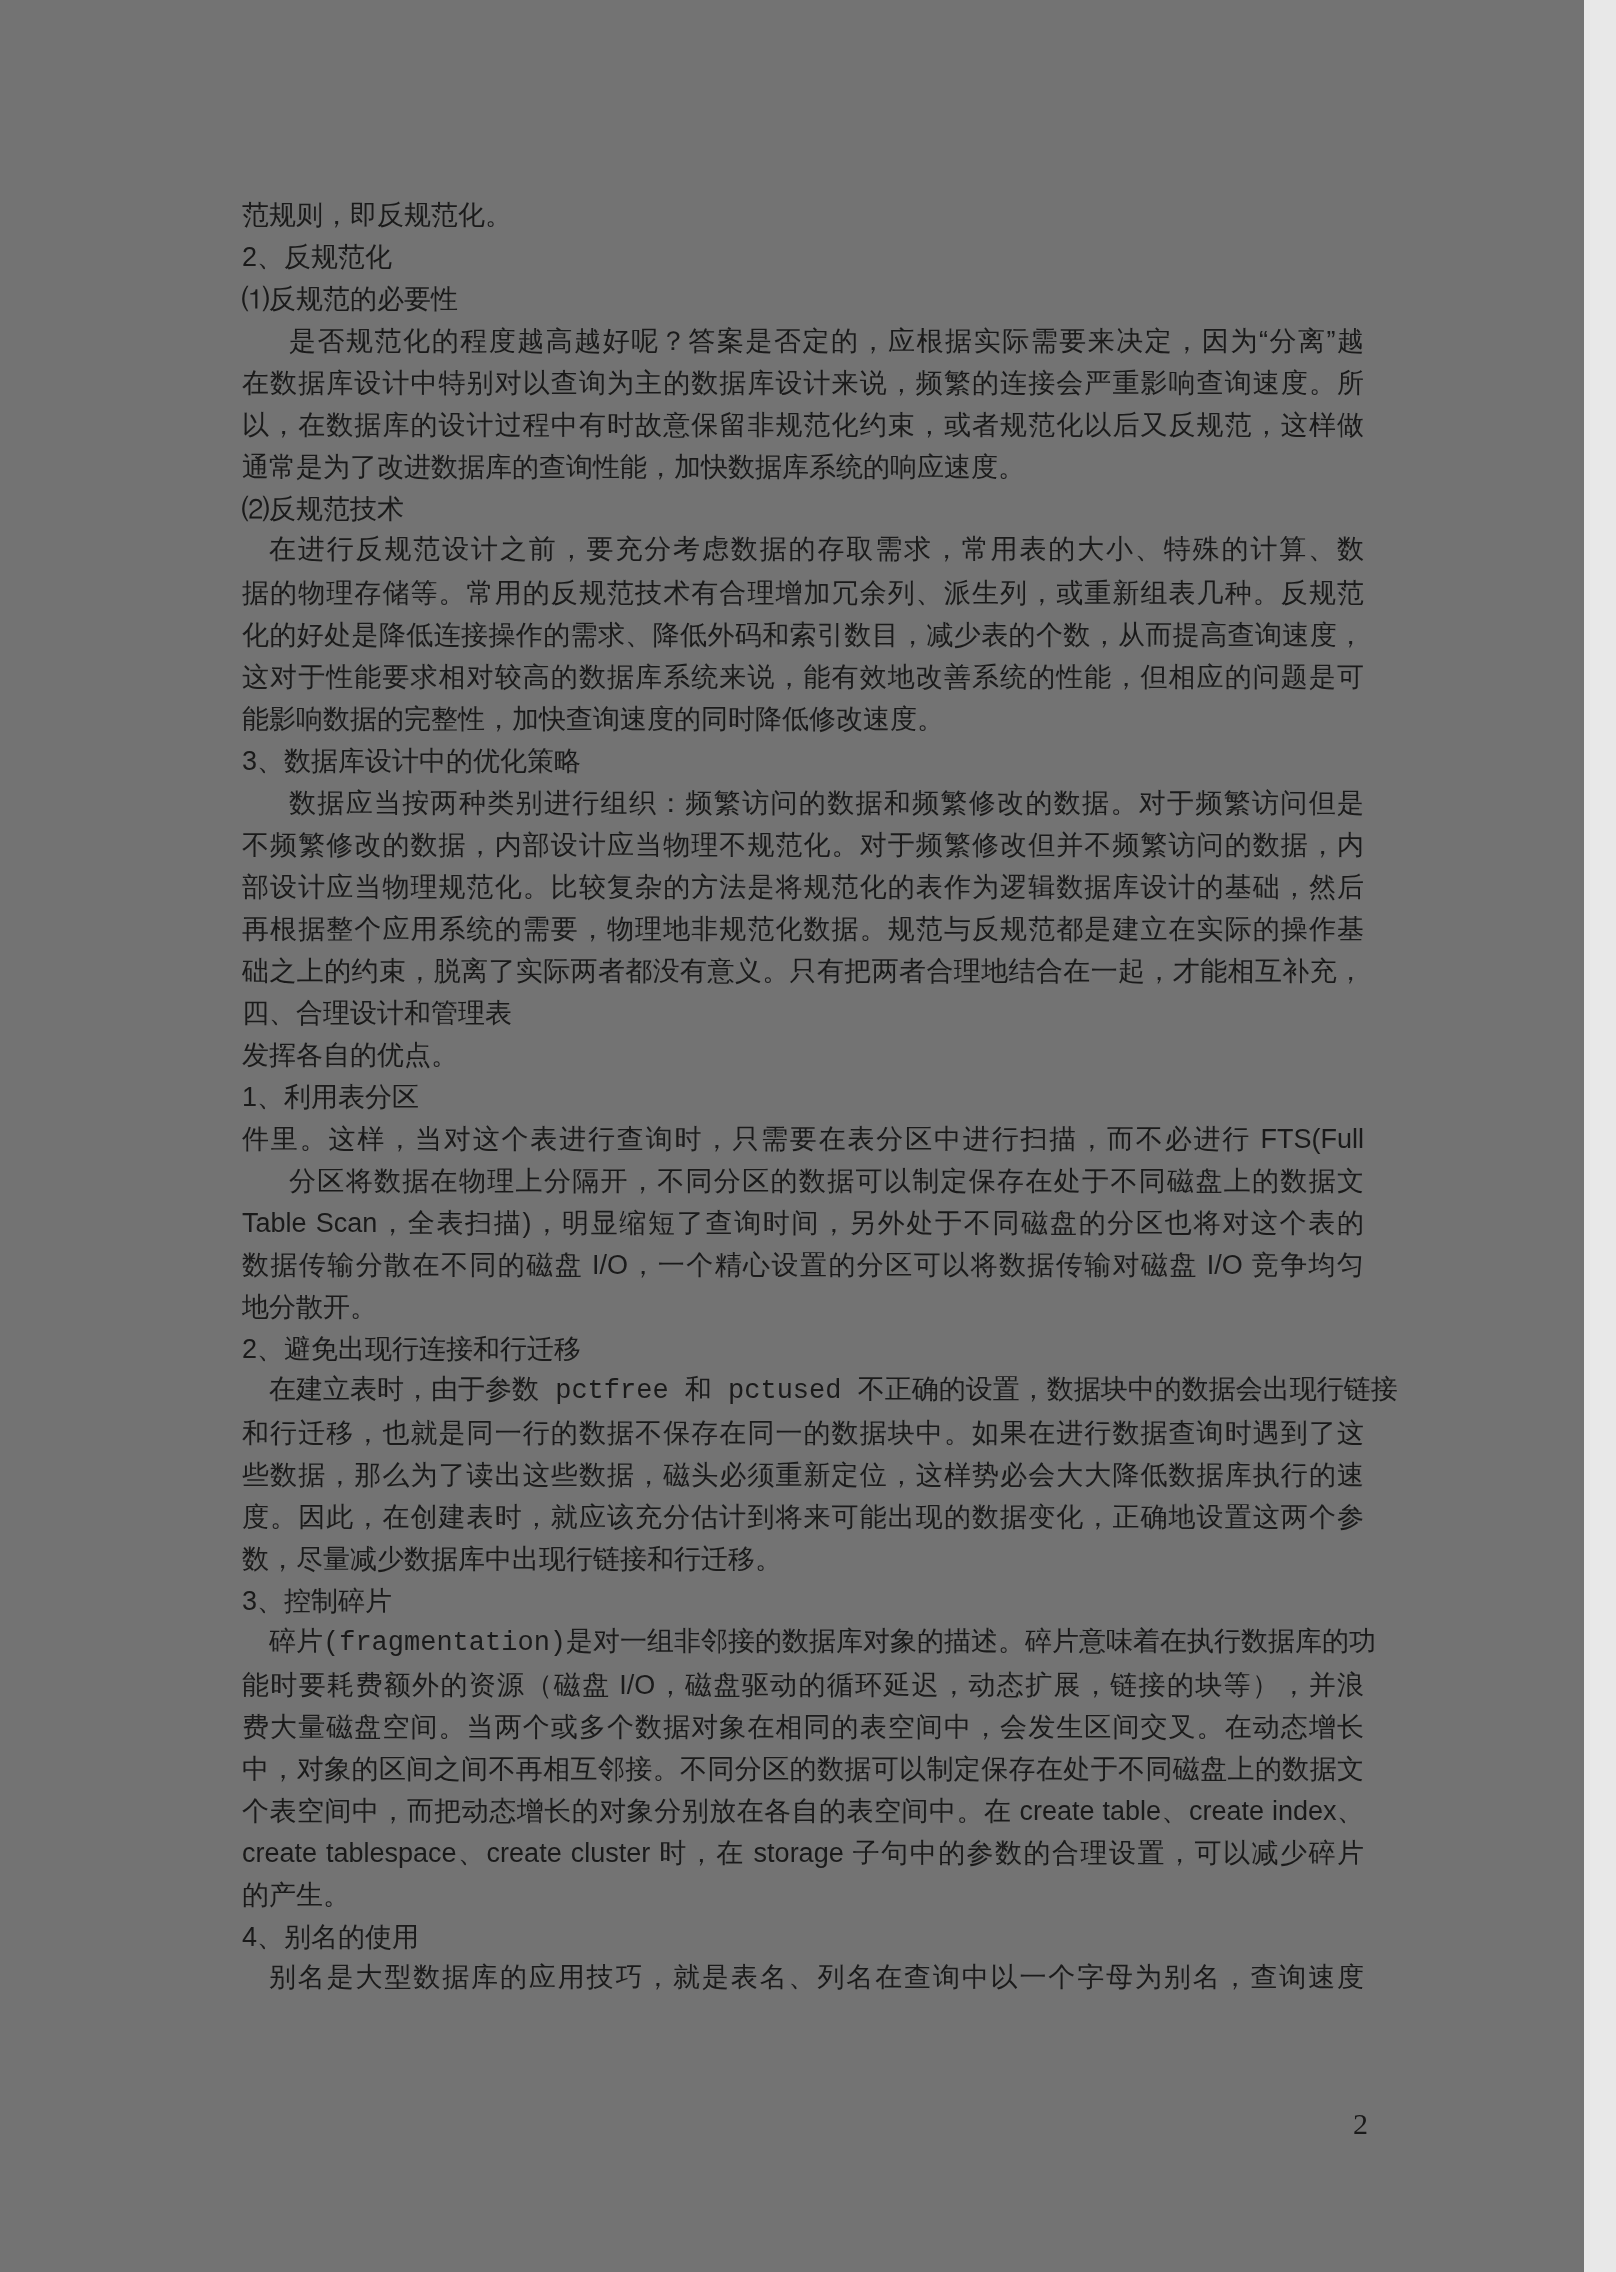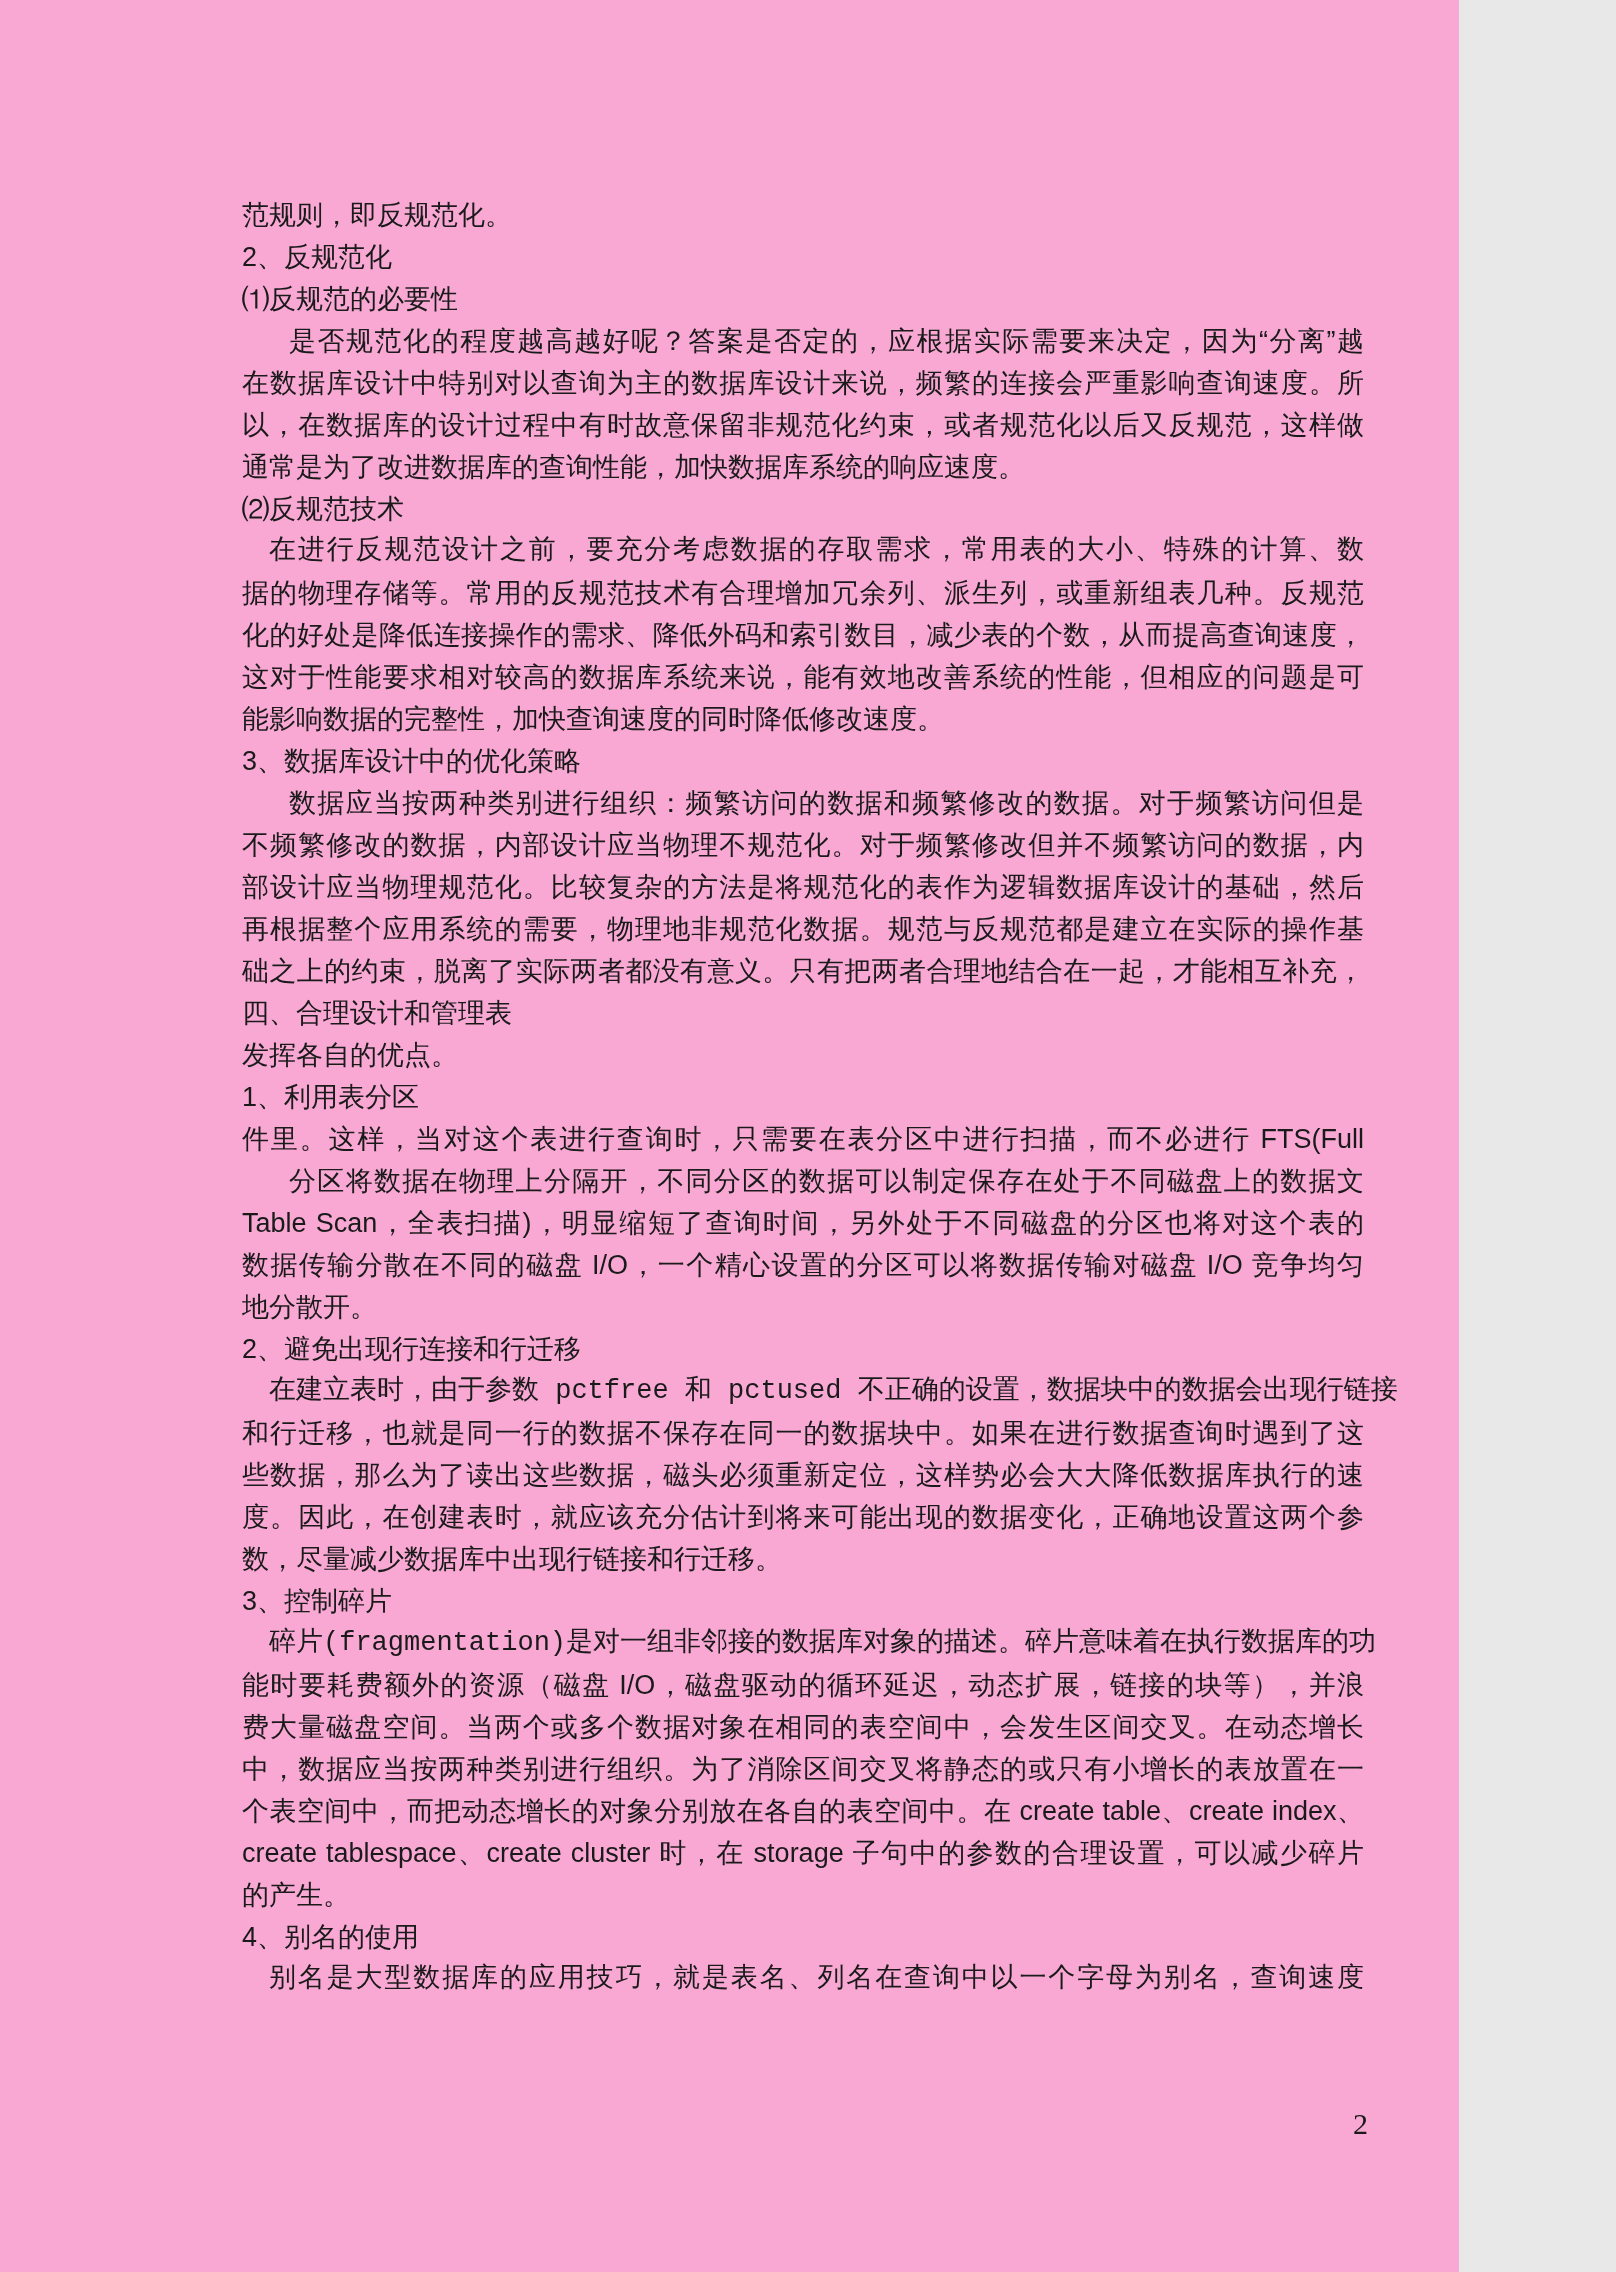--- a/index.html
+++ b/index.html
@@ -2,23 +2,23 @@
 <html style="font-size:10.8px"><head>
 <meta charset="utf-8">
 <style>
   html, body {
     margin: 0;
     padding: 0;
     background: #e8e8e8;
   }
   .page {
     position: relative;
-    width: 1459px;
+    width: 1584px;
     height: 2273px;
-    background: #f9a8d4;
+    background: #737373;
     overflow: hidden;
     font-family: "Liberation Sans", serif; 
     color: #1a1a1a;
   }
   .textcol {
     position: absolute;
     left: 242px;
     top: 194px;
     width: 1122px;
   }
@@ -84,21 +84,21 @@
       <div class="line">2、避免出现行连接和行迁移</div>
       <div class="line i1 full">在建立表时，由于参数 pctfree 和 pctused 不正确的设置，数据块中的数据会出现行链接</div>
       <div class="line full">和行迁移，也就是同一行的数据不保存在同一的数据块中。如果在进行数据查询时遇到了这</div>
       <div class="line full">些数据，那么为了读出这些数据，磁头必须重新定位，这样势必会大大降低数据库执行的速</div>
       <div class="line full">度。因此，在创建表时，就应该充分估计到将来可能出现的数据变化，正确地设置这两个参</div>
       <div class="line">数，尽量减少数据库中出现行链接和行迁移。</div>
       <div class="line">3、控制碎片</div>
       <div class="line i1 full">碎片(fragmentation)是对一组非邻接的数据库对象的描述。碎片意味着在执行数据库的功</div>
       <div class="line full">能时要耗费额外的资源（磁盘 I/O，磁盘驱动的循环延迟，动态扩展，链接的块等），并浪</div>
       <div class="line full">费大量磁盘空间。当两个或多个数据对象在相同的表空间中，会发生区间交叉。在动态增长</div>
-      <div class="line full">中，数据应当按两种类别进行组织。为了消除区间交叉将静态的或只有小增长的表放置在一</div>
+      <div class="line full">中，对象的区间之间不再相互邻接。不同分区的数据可以制定保存在处于不同磁盘上的数据文</div>
       <div class="line full">个表空间中，而把动态增长的对象分别放在各自的表空间中。在 create table、create index、</div>
       <div class="line full">create tablespace、create cluster 时，在 storage 子句中的参数的合理设置，可以减少碎片</div>
       <div class="line">的产生。</div>
       <div class="line">4、别名的使用</div>
       <div class="line i1 full">别名是大型数据库的应用技巧，就是表名、列名在查询中以一个字母为别名，查询速度</div>
     </div>
   <div class="pagenum">2</div>
 </div>
 
 

